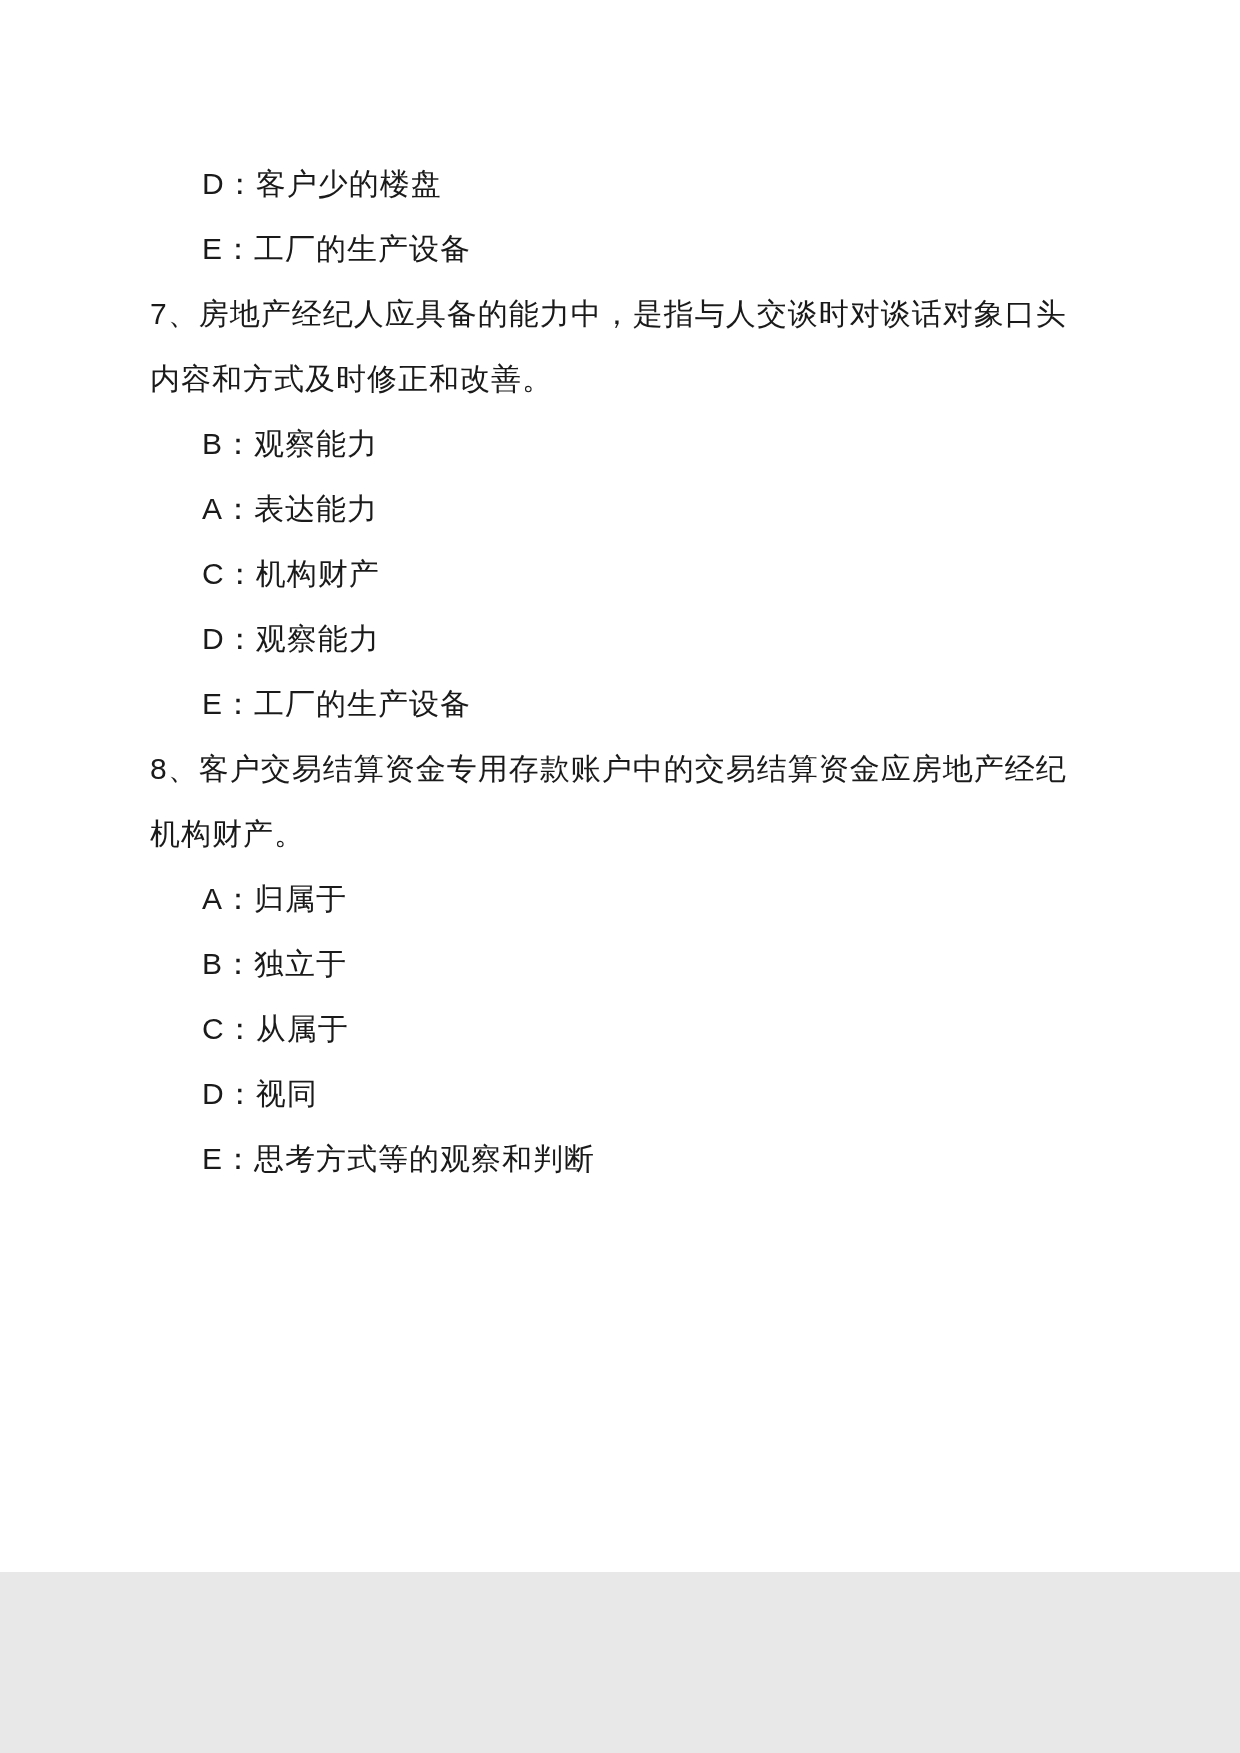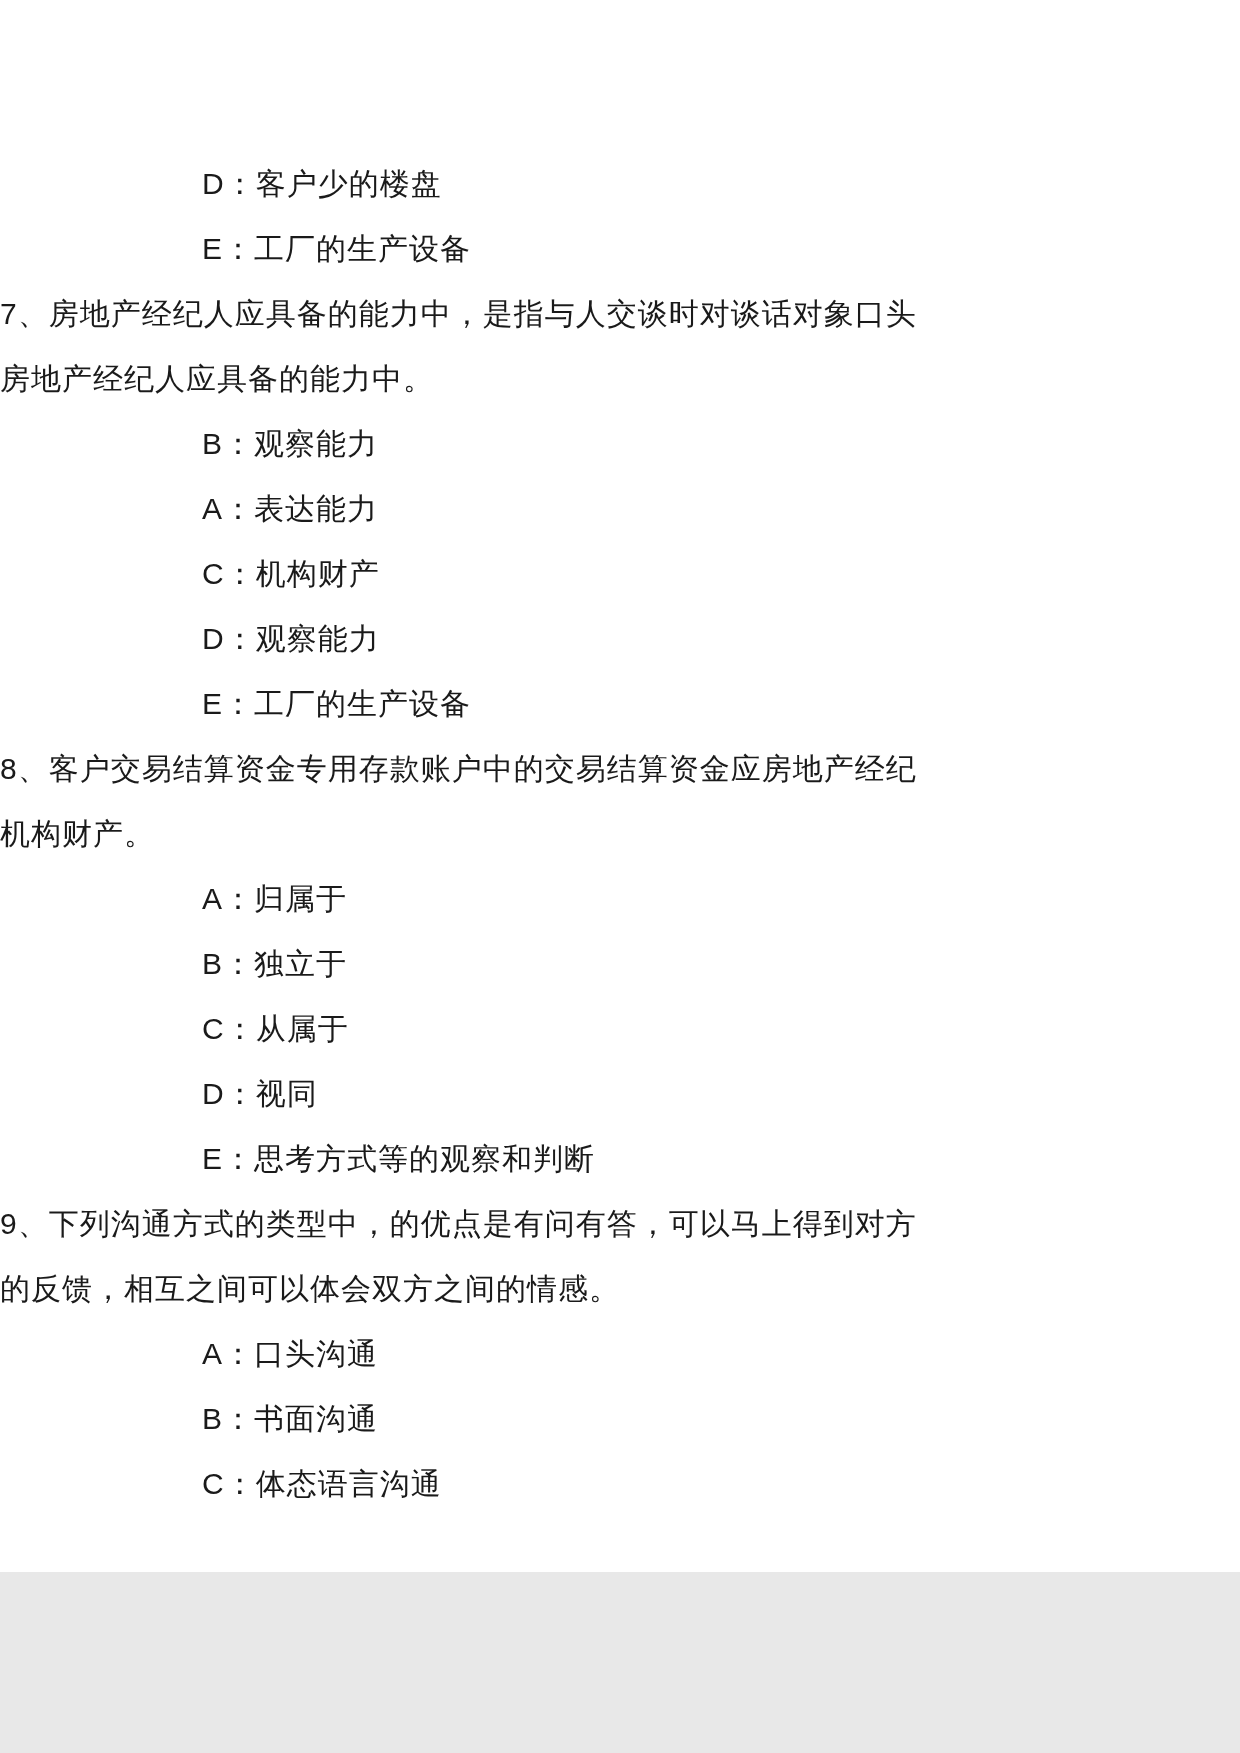--- a/index.html
+++ b/index.html
@@ -19,42 +19,42 @@
     left: 0;
     right: 0;
   }
   .line {
     height: 65px;
     line-height: 65px;
     font-size: 30px;
     letter-spacing: 1px;
     white-space: nowrap;
   }
-  .stem   { }
+  .stem   { padding-left: 150px; }
   .option { padding-left: 202px; }
   .lbl    { display: inline-block; }
 </style>
 </head>
 <body>
 
 <div class="page">
   <div class="content">
 
     <section>
       <div class="line option">
         <span class="lbl">D：</span><span>客户少的楼盘</span>
       </div>
       <div class="line option">
         <span class="lbl">E：</span><span>工厂的生产设备</span>
       </div>
     </section>
 
     <section>
       <div class="line stem">7、房地产经纪人应具备的能力中，是指与人交谈时对谈话对象口头</div>
-      <div class="line stem">房地产经纪人应具备的能力中。</div>
+      <div class="line stem">内容和方式及时修正和改善。</div>
       <div class="line option">
         <span class="lbl">B：</span><span>观察能力</span>
       </div>
       <div class="line option">
         <span class="lbl">A：</span><span>表达能力</span>
       </div>
       <div class="line option">
         <span class="lbl">C：</span><span>机构财产</span>
       </div>
       <div class="line option">
@@ -78,28 +78,15 @@
         <span class="lbl">C：</span><span>从属于</span>
       </div>
       <div class="line option">
         <span class="lbl">D：</span><span>视同</span>
       </div>
       <div class="line option">
         <span class="lbl">E：</span><span>思考方式等的观察和判断</span>
       </div>
     </section>
 
-    <section>
-      <div class="line stem">9、下列沟通方式的类型中，的优点是有问有答，可以马上得到对方</div>
-      <div class="line stem">的反馈，相互之间可以体会双方之间的情感。</div>
-      <div class="line option">
-        <span class="lbl">A：</span><span>口头沟通</span>
-      </div>
-      <div class="line option">
-        <span class="lbl">B：</span><span>书面沟通</span>
-      </div>
-      <div class="line option">
-        <span class="lbl">C：</span><span>体态语言沟通</span>
-      </div>
-    </section>
 
   </div>
 </div>
 
 </body></html>

